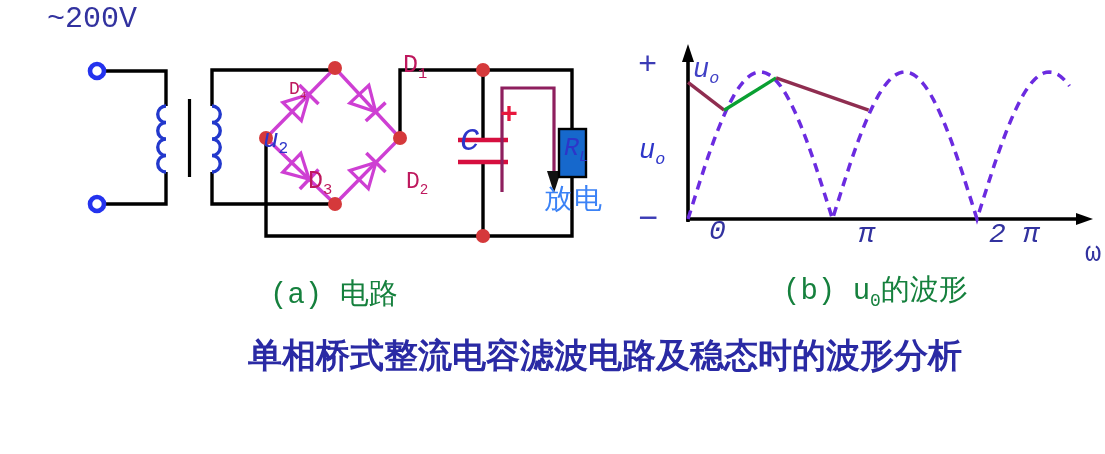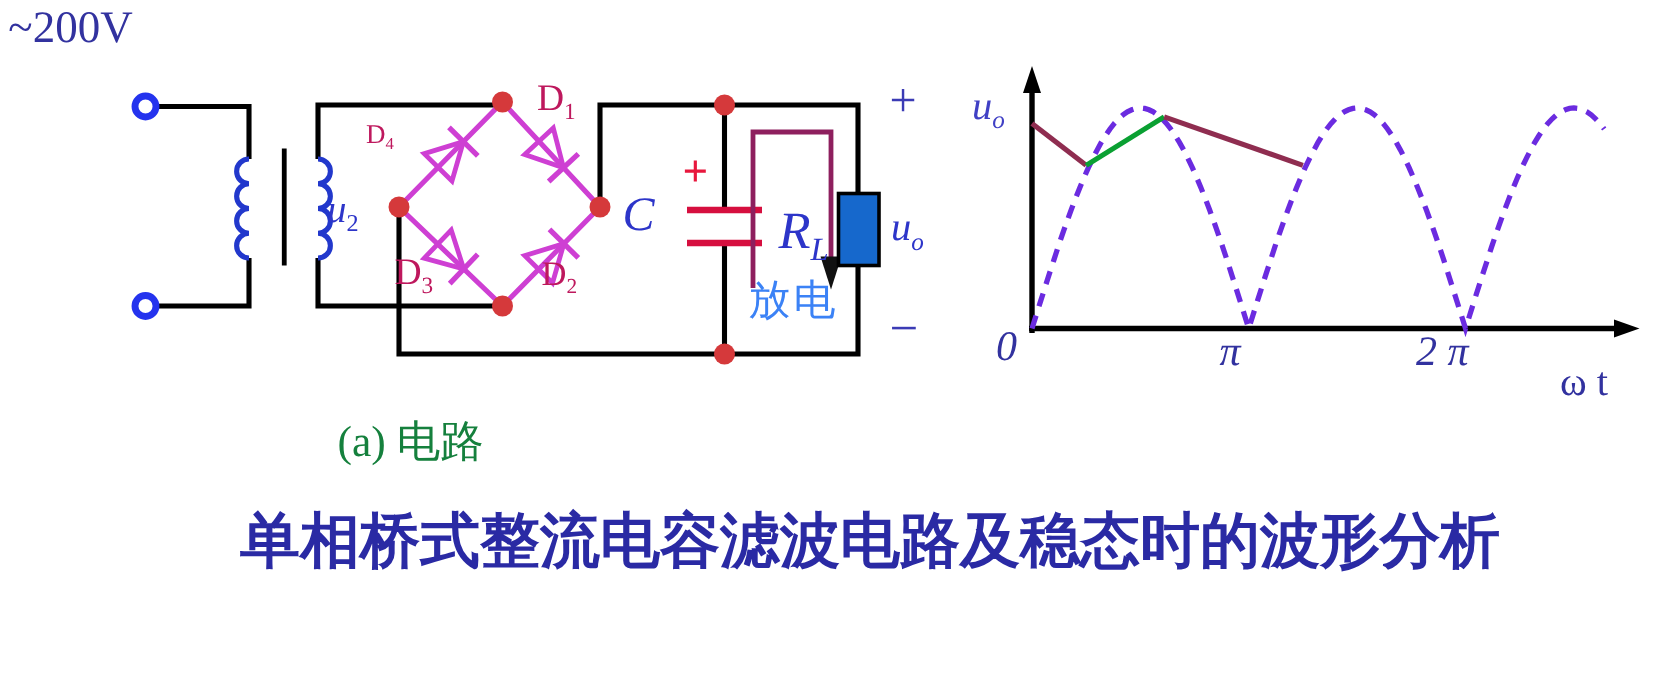--- a/index.html
+++ b/index.html
@@ -1,31 +1,31 @@
 <!DOCTYPE html>
 <html><head>
 <meta charset="utf-8">
 <style>
   html,body{margin:0;padding:0;background:#fff;}
   .stage{position:relative;width:1105px;height:454px;background:#ffffff;overflow:hidden;
          font-family:"Liberation Serif",serif;}
   .stage svg{position:absolute;left:0;top:0;}
   .lbl{position:absolute;line-height:1;white-space:nowrap;
-       font-family:Liberation Serif, serif;color:#2d35c9;}
+       font-family:Liberation Mono, monospace;color:#2d35c9;margin-left:45px;}
   .var{font-style:italic;}
   .lbl sub{font-size:0.62em;letter-spacing:0;}
   .navy{color:#32329f;}
   .dlabel{color:#be185d;}
   .capred{color:#e8173d;font-weight:bold;}
   .term{color:#3b3bb5;}
   .wavelbl{color:#4040c5;}
   .disch{color:#3b82f6;}
   .src{text-align:center;font-size:30px;line-height:38px;}
   .caption{font-size:29px;color:#15803d;}
-  .title{font-size:40px;font-weight:600;color:#2a2aa4;}
+  .title{font-size:34px;font-weight:600;color:#2a2aa4;text-align:center;}
 </style>
 </head>
 <body>
 
 <div class="stage">
 
   <svg width="1105" height="454" viewBox="0 0 1105 454">
 
     <g fill="none" stroke="#000000" stroke-width="3.4">
       <path d="M104,71 H166 V106"></path>
@@ -119,21 +119,21 @@
   <div class="lbl dlabel" style="left:263px;top:169px;font-size:25px;">
     <span>D</span><sub>3</sub>
   </div>
   <div class="lbl dlabel" style="left:361px;top:171px;font-size:23px;">
     <span>D</span><sub>2</sub>
   </div>
 
   <div class="lbl capred" style="left:455px;top:100px;font-size:30px;">+</div>
   <div class="lbl var" style="left:415px;top:126px;font-size:32px;">C</div>
 
-  <div class="lbl" style="left:519px;top:136px;font-size:35px;text-align:center;">
+  <div class="lbl" style="left:519px;top:136px;font-size:25px;text-align:center;">
     <span class="var">R</span><sub class="var">L</sub>
   </div>
 
   <div class="lbl disch" style="left:499px;top:187px;font-size:28px;letter-spacing:2px;">放电</div>
 
   <div class="lbl" style="left:594px;top:138px;font-size:27px;">
     <span class="var">u</span><sub class="var">o</sub>
   </div>
 
   <div class="lbl term" style="left:593px;top:50px;font-size:32px;">+</div>
@@ -143,16 +143,19 @@
     <span class="var">u</span><sub class="var">o</sub>
   </div>
   <div class="lbl var navy" style="left:664px;top:218px;font-size:28px;">0</div>
   <div class="lbl var navy" style="left:813px;top:221px;font-size:28px;">π</div>
   <div class="lbl var navy" style="left:944px;top:221px;font-size:28px;">2 π</div>
   <div class="lbl navy" style="left:1040px;top:241px;font-size:27px;">ω t</div>
 
   <div class="lbl caption" style="left:225px;top:281px;">
     <span>(a) </span><span>电路</span>
   </div>
+  <div class="lbl caption" style="left:738px;top:277px;">
+    <span>(b) </span><span>u</span><sub>0</sub><span>的波形</span>
+  </div>
 
   <div class="lbl title" style="left:160px;top:341px;width:800px;">单相桥式整流电容滤波电路及稳态时的波形分析</div>
 
 </div>
 
 </body></html>

